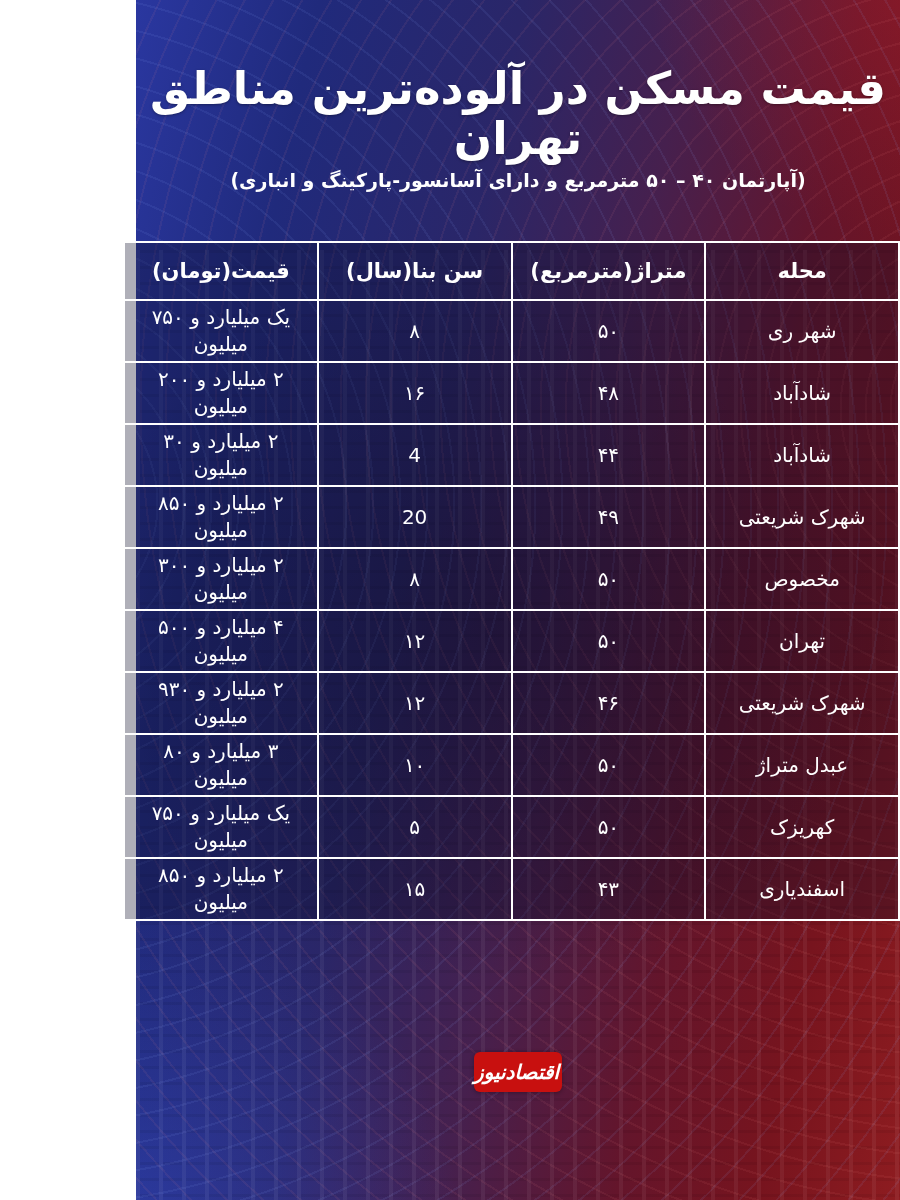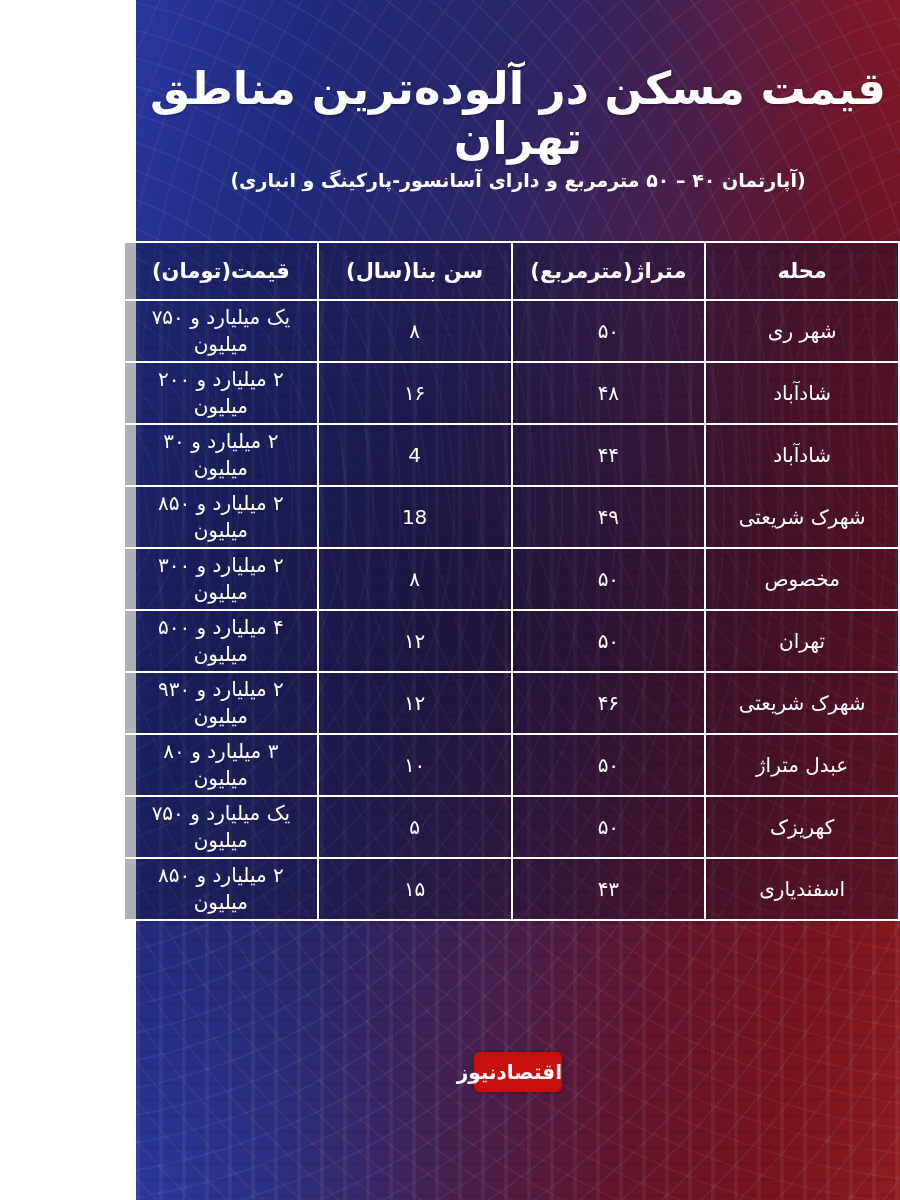--- a/index.html
+++ b/index.html
@@ -41,23 +41,24 @@
     border:2px solid #ffffff;
     background:rgba(13,12,40,0.33);
     color:#ffffff;text-align:center;vertical-align:middle;
     padding:3px 14px;
   }
   .price-table th{height:50px;font-size:21px;font-weight:bold;margin-left:35px;}
   .price-table td{height:51px;font-size:20px;line-height:1.35;}
   .logo{
     position:absolute;z-index:3;top:1052px;left:50%;transform:translateX(-50%);
     width:88px;height:40px;background:#c8100f;border-radius:6px;
-    display:flex;align-items:center;justify-content:flex-start;
+    display:flex;align-items:center;justify-content:flex-end;
     color:#ffffff;font-size:20px;font-weight:bold;direction:rtl;
     box-shadow:0 1px 4px rgba(0,0,0,.3);
+    font-style:italic;
   }
   .site-url{
     position:absolute;z-index:3;top:1126px;left:0;width:100%;
     text-align:center;direction:ltr;
     color:rgba(255,255,255,0.92);font-size:17px;letter-spacing:6px;
   }
 </style>
 </head>
 <body>
 
@@ -92,21 +93,21 @@
         </tr>
         <tr>
           <td>شادآباد</td>
           <td>۴۴</td>
           <td>4</td>
           <td>۲ میلیارد و ۳۰ میلیون</td>
         </tr>
         <tr>
           <td>شهرک شریعتی</td>
           <td>۴۹</td>
-          <td>18</td>
+          <td>20</td>
           <td>۲ میلیارد و ۸۵۰ میلیون</td>
         </tr>
         <tr>
           <td>مخصوص</td>
           <td>۵۰</td>
           <td>۸</td>
           <td>۲ میلیارد و ۳۰۰ میلیون</td>
         </tr>
         <tr>
           <td>تهران</td>

